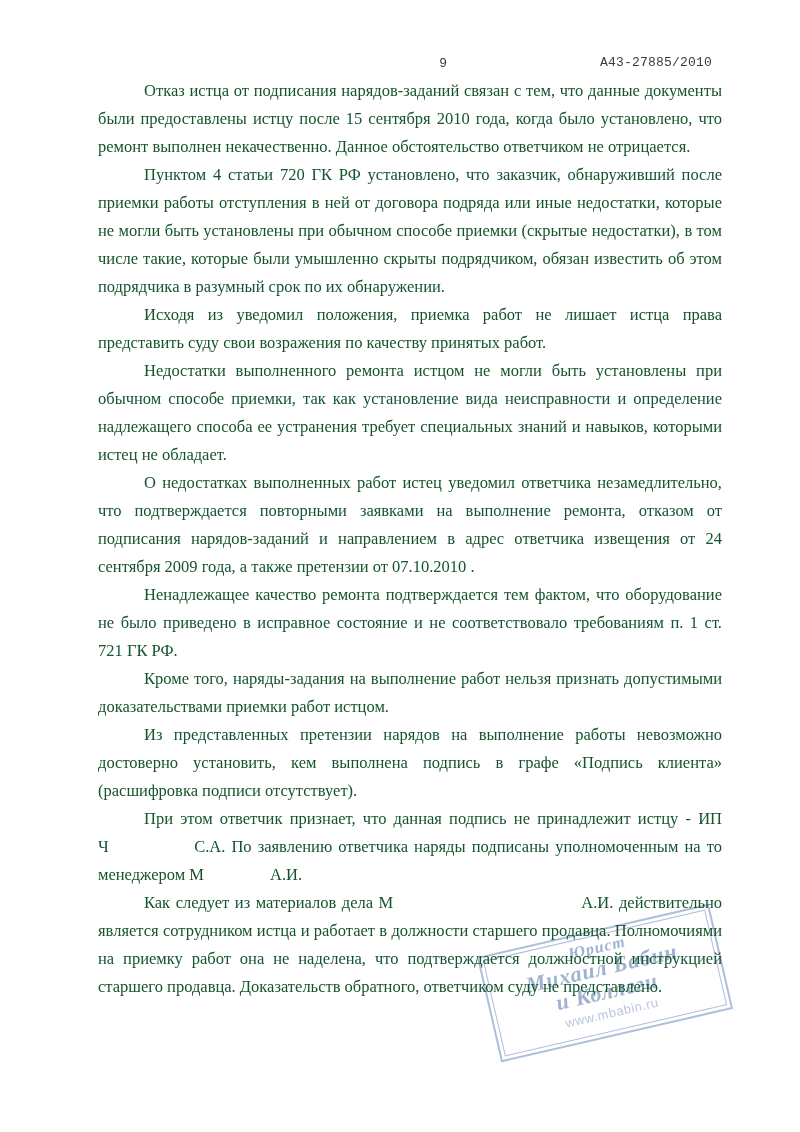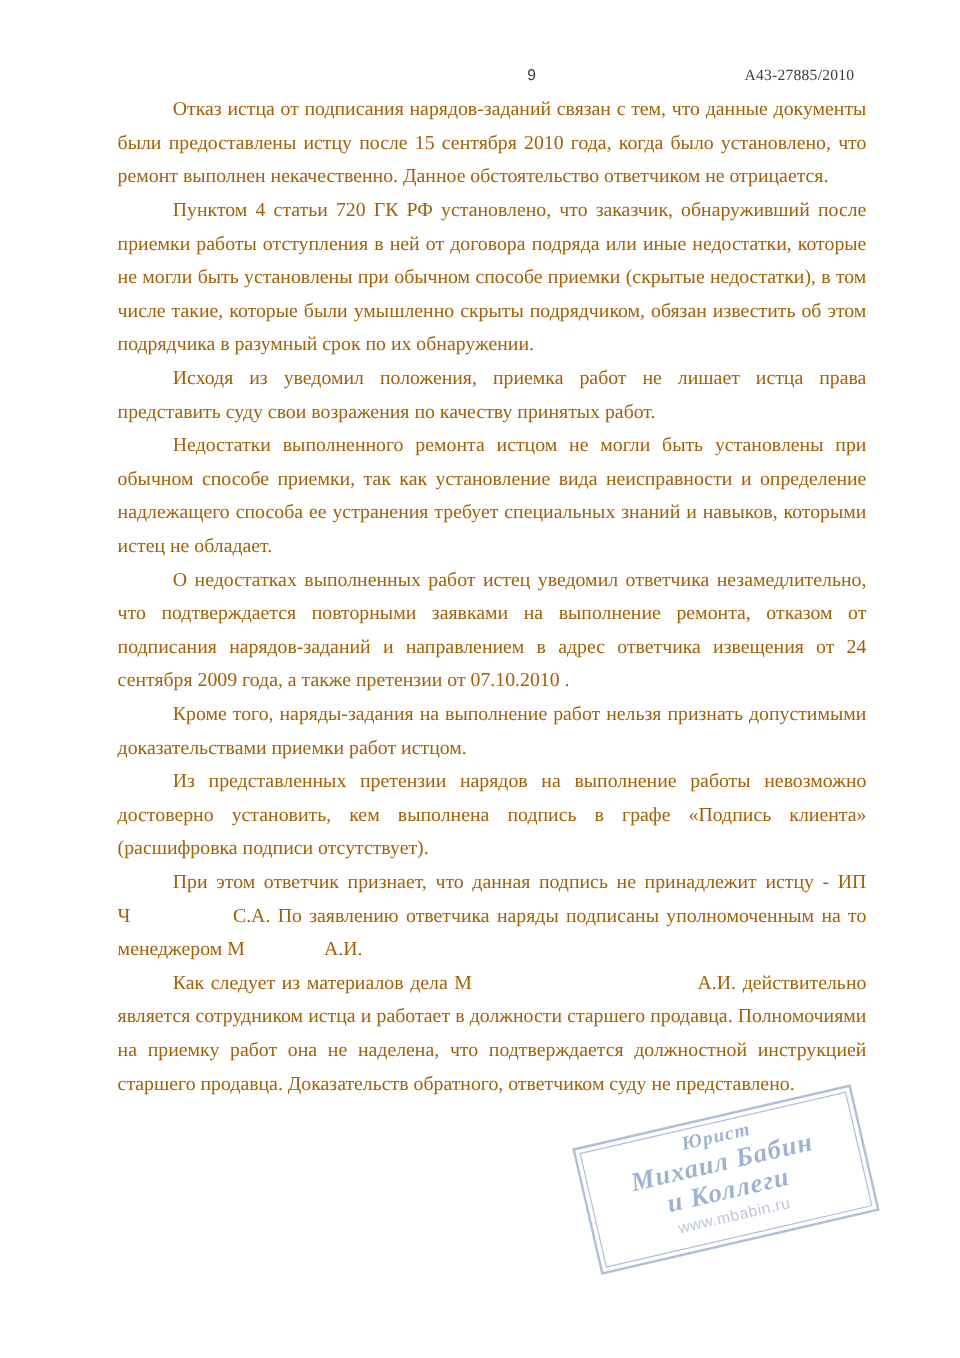--- a/index.html
+++ b/index.html
@@ -23,40 +23,40 @@
     width: 26px;
     text-align: center;
     font-family: "Liberation Sans", sans-serif;
     font-size: 13px;
     color: #3c3c3c;
   }
   .header-case-number {
     position: absolute;
     top: 55px;
     right: 88px;
-    font-family: Liberation Serif, serif;
+    font-family: Liberation Mono, monospace;
     font-size: 13px;
     letter-spacing: 0.2px;
     color: #3c3c3c;
   }
   
   .text-block {
     position: absolute;
     left: 98px;
     top: 77px;
     width: 624px;
     z-index: 2;
   }
   .text-block p {
     margin: 0;
     text-indent: 46px;
     font-size: 16.5px;
     line-height: 28px;
     text-align: justify;
-    color: #a16207;
+    color: #14532d;
   }
   
   .stamp {
     position: absolute;
     left: 486px;
     top: 929px;
     width: 238px;
     height: 108px;
     transform: rotate(-13deg);
     border: 2px solid rgba(145, 166, 202, 0.85);
@@ -115,19 +115,20 @@
       <div class="stamp-site">www.mbabin.ru</div>
     </div>
   </div>
 
   <main class="text-block">
     <p>Отказ истца от подписания нарядов-заданий связан с тем, что данные документы были предоставлены истцу после 15 сентября 2010 года, когда было установлено, что ремонт выполнен некачественно. Данное обстоятельство ответчиком не отрицается.</p>
     <p>Пунктом 4 статьи 720 ГК РФ установлено, что заказчик, обнаруживший после приемки работы отступления в ней от договора подряда или иные недостатки, которые не могли быть установлены при обычном способе приемки (скрытые недостатки), в том числе такие, которые были умышленно скрыты подрядчиком, обязан известить об этом подрядчика в разумный срок по их обнаружении.</p>
     <p>Исходя из уведомил положения, приемка работ не лишает истца права представить суду свои возражения по качеству принятых работ.</p>
     <p>Недостатки выполненного ремонта истцом не могли быть установлены при обычном способе приемки, так как установление вида неисправности и определение надлежащего способа ее устранения требует специальных знаний и навыков, которыми истец не обладает.</p>
     <p>О недостатках выполненных работ истец уведомил ответчика незамедлительно, что подтверждается повторными заявками на выполнение ремонта, отказом от подписания нарядов-заданий и направлением в адрес ответчика извещения от 24 сентября 2009 года, а также претензии от 07.10.2010 .</p>
+    <p>Ненадлежащее качество ремонта подтверждается тем фактом, что оборудование не было приведено в исправное состояние и не соответствовало требованиям п. 1 ст. 721 ГК РФ.</p>
     <p>Кроме того, наряды-задания на выполнение работ нельзя признать допустимыми доказательствами приемки работ истцом.</p>
     <p>Из представленных претензии нарядов на выполнение работы невозможно достоверно установить, кем выполнена подпись в графе «Подпись клиента» (расшифровка подписи отсутствует).</p>
     <p>При этом ответчик признает, что данная подпись не принадлежит истцу - ИП Ч&nbsp;&nbsp;&nbsp;&nbsp;&nbsp;&nbsp;&nbsp;&nbsp;&nbsp;&nbsp;&nbsp;&nbsp;&nbsp;&nbsp;С.А. По заявлению ответчика наряды подписаны уполномоченным на то менеджером М&nbsp;&nbsp;&nbsp;&nbsp;&nbsp;&nbsp;&nbsp;&nbsp;&nbsp;&nbsp;&nbsp;&nbsp;&nbsp;&nbsp;&nbsp;&nbsp;А.И.</p>
     <p>Как следует из материалов дела М&nbsp;&nbsp;&nbsp;&nbsp;&nbsp;&nbsp;&nbsp;&nbsp;&nbsp;&nbsp;&nbsp;&nbsp;&nbsp;&nbsp;&nbsp;&nbsp;&nbsp;&nbsp;&nbsp;&nbsp;&nbsp;&nbsp;&nbsp;&nbsp;&nbsp;&nbsp;&nbsp;&nbsp;&nbsp;&nbsp;&nbsp;&nbsp;&nbsp;&nbsp;А.И. действительно является сотрудником истца и работает в должности старшего продавца. Полномочиями на приемку работ она не наделена, что подтверждается должностной инструкцией старшего продавца. Доказательств обратного, ответчиком суду не представлено.</p>
   </main>
 
 </div>
 
 </body></html>

